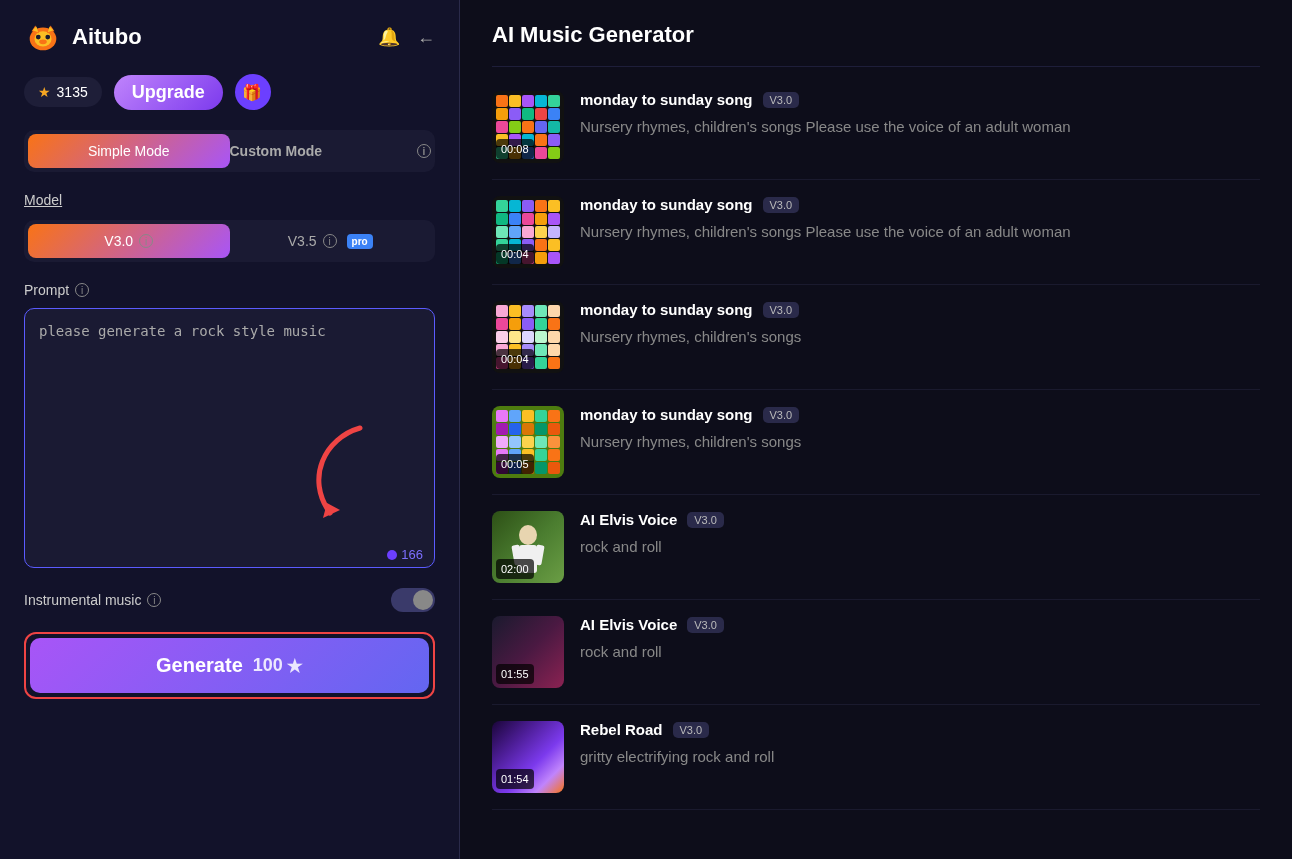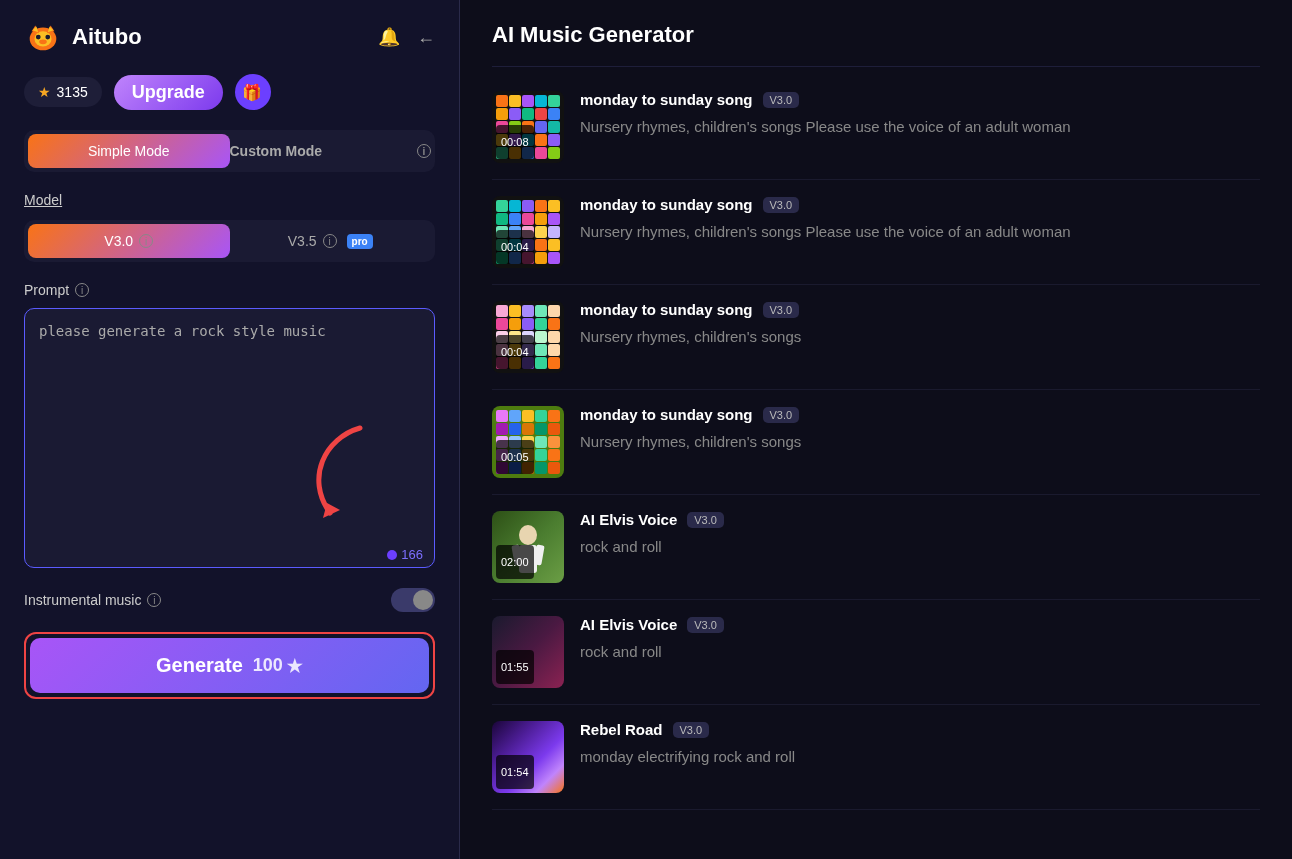--- a/index.html
+++ b/index.html
@@ -364,21 +364,21 @@
       overflow: hidden;
     }
 
     .song-duration {
       position: absolute;
       bottom: 4px;
       left: 4px;
       background: rgba(0,0,0,0.7);
       color: #fff;
       font-size: 11px;
-      padding: 11px 5px;
+      padding: 4px 5px;
       border-radius: 4px;
     }
 
     .song-info {
       flex: 1;
     }
 
     .song-title-row {
       display: flex;
       align-items: center;
@@ -717,18 +717,18 @@
       </div>
       <div class="song-item">
         <div class="song-thumb" style="background: linear-gradient(135deg, rgb(26, 5, 56) 0%, rgb(76, 29, 149) 30%, rgb(124, 58, 237) 60%, rgb(192, 132, 252) 80%, rgb(249, 115, 22) 100%);">
           <span class="song-duration">01:54</span>
         </div>
         <div class="song-info">
           <div class="song-title-row">
             <span class="song-title">Rebel Road</span>
             <span class="version-badge">V3.0</span>
           </div>
-          <div class="song-desc">monday electrifying rock and roll</div>
+          <div class="song-desc">gritty electrifying rock and roll</div>
         </div>
       </div>
     </div>
 
 </div>
 
 </body></html>

